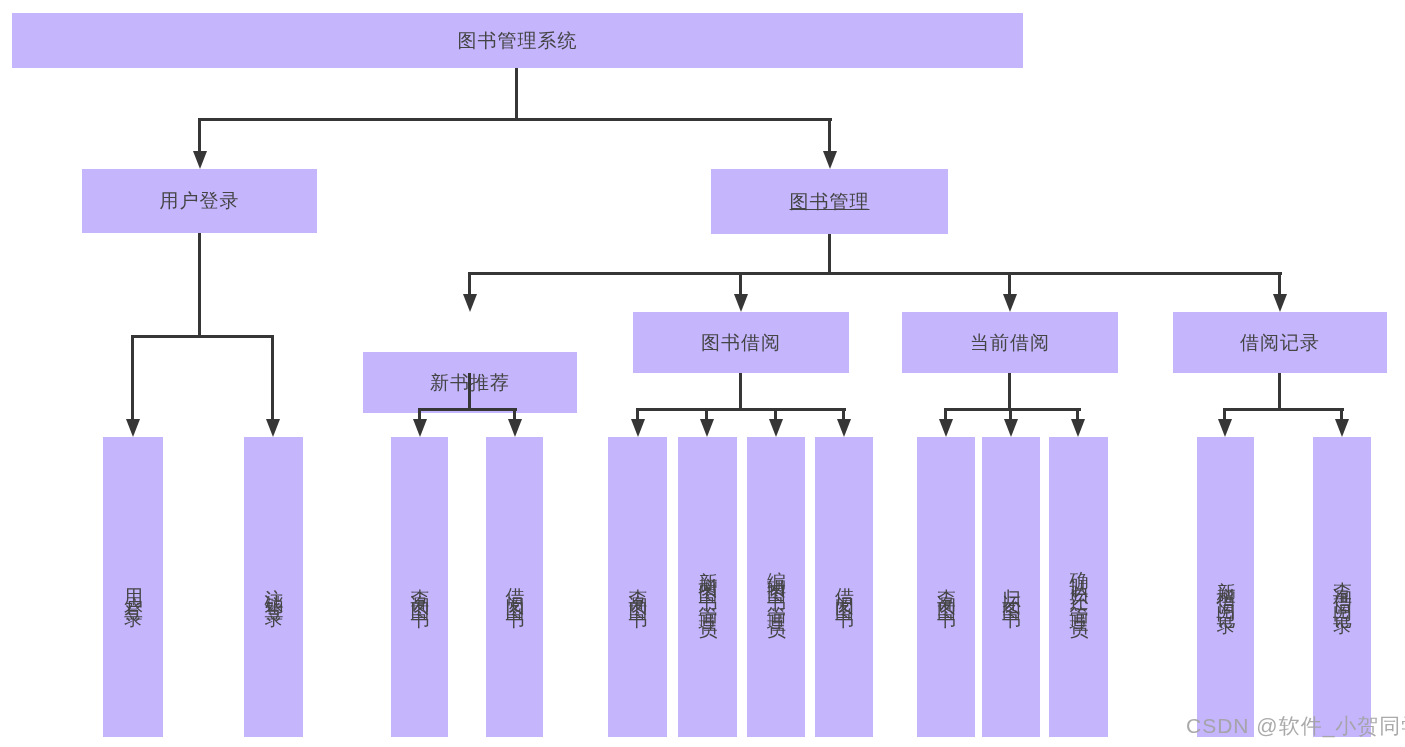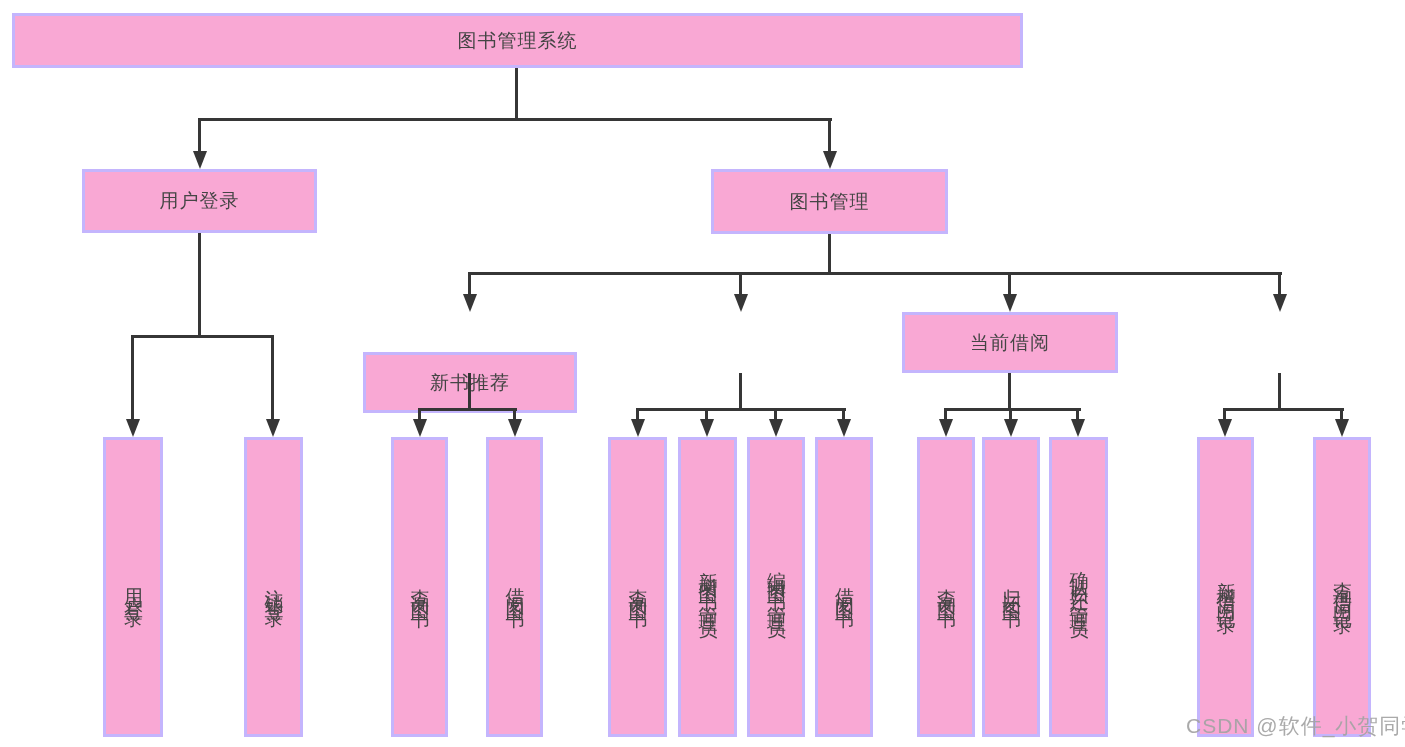--- a/index.html
+++ b/index.html
@@ -1,21 +1,21 @@
 <!DOCTYPE html>
 <html><head>
 <meta charset="utf-8">
 <style>
   html,body{margin:0;padding:0;background:#ffffff;}
   #stage{
     position:relative;width:1405px;height:747px;background:#ffffff;overflow:hidden;
     font-family:"Liberation Sans","DejaVu Sans",sans-serif;color:#454545;
   }
   .node{
-    position:absolute;box-sizing:border-box;background:#f9a8d4;
+    position:absolute;box-sizing:border-box;background:#c4b5fd;
     border:3px solid #c4b5fd;display:flex;align-items:center;justify-content:center;
   }
   .node.h{font-size:19px;letter-spacing:1px;}
   .node.v{font-size:19px;}
   .node.v .vt{writing-mode:vertical-rl;text-orientation:mixed;letter-spacing:7px;line-height:1.1;}
   .ln{position:absolute;background:#363636;}
   .ar{
     position:absolute;width:0;height:0;
     border-left:7px solid transparent;border-right:7px solid transparent;
     border-top:18px solid #363636;
@@ -37,21 +37,21 @@
   <div class="ln" style="left:515px;top:68px;width:3px;height:50px;"></div>
   <div class="ln" style="left:198px;top:118px;width:634px;height:3px;"></div>
   <div class="ln" style="left:198px;top:118px;width:3px;height:35px;"></div>
   <div class="ar" style="left:193px;top:151px;"></div>
   <div class="ln" style="left:828px;top:118px;width:3px;height:35px;"></div>
   <div class="ar" style="left:823px;top:151px;"></div>
 
   <div class="node h" style="left:82px;top:169px;width:235px;height:64px;">
     <span>用户登录</span>
   </div>
-  <div class="node h" style="left:711px;top:169px;width:237px;height:65px;">
+  <div class="node h" style="left:711px;top:169px;width:237px;height:65px;text-decoration:underline;">
     <span>图书管理</span>
   </div>
 
   <div class="ln" style="left:198px;top:233px;width:3px;height:104px;"></div>
   <div class="ln" style="left:131px;top:335px;width:143px;height:3px;"></div>
   <div class="ln" style="left:131px;top:335px;width:3px;height:86px;"></div>
   <div class="ar" style="left:126px;top:419px;"></div>
   <div class="ln" style="left:271px;top:335px;width:3px;height:86px;"></div>
   <div class="ar" style="left:266px;top:419px;"></div>
 
@@ -62,22 +62,28 @@
   <div class="ln" style="left:739px;top:272px;width:3px;height:26px;"></div>
   <div class="ar" style="left:734px;top:294px;"></div>
   <div class="ln" style="left:1008px;top:272px;width:3px;height:26px;"></div>
   <div class="ar" style="left:1003px;top:294px;"></div>
   <div class="ln" style="left:1278px;top:272px;width:3px;height:26px;"></div>
   <div class="ar" style="left:1273px;top:294px;"></div>
 
   <div class="node h" style="left:363px;top:312px;width:214px;height:61px;margin-top:40px;">
     <span>新书推荐</span>
   </div>
+  <div class="node h" style="left:633px;top:312px;width:216px;height:61px;">
+    <span>图书借阅</span>
+  </div>
   <div class="node h" style="left:902px;top:312px;width:216px;height:61px;font-family:Liberation Mono, monospace;">
     <span>当前借阅</span>
+  </div>
+  <div class="node h" style="left:1173px;top:312px;width:214px;height:61px;">
+    <span>借阅记录</span>
   </div>
 
   <div class="ln" style="left:468px;top:373px;width:3px;height:38px;"></div>
   <div class="ln" style="left:418px;top:408px;width:99px;height:3px;"></div>
   <div class="ln" style="left:418px;top:408px;width:3px;height:13px;"></div>
   <div class="ar" style="left:413px;top:419px;"></div>
   <div class="ln" style="left:513px;top:408px;width:3px;height:13px;"></div>
   <div class="ar" style="left:508px;top:419px;"></div>
 
   <div class="ln" style="left:739px;top:373px;width:3px;height:38px;"></div>

